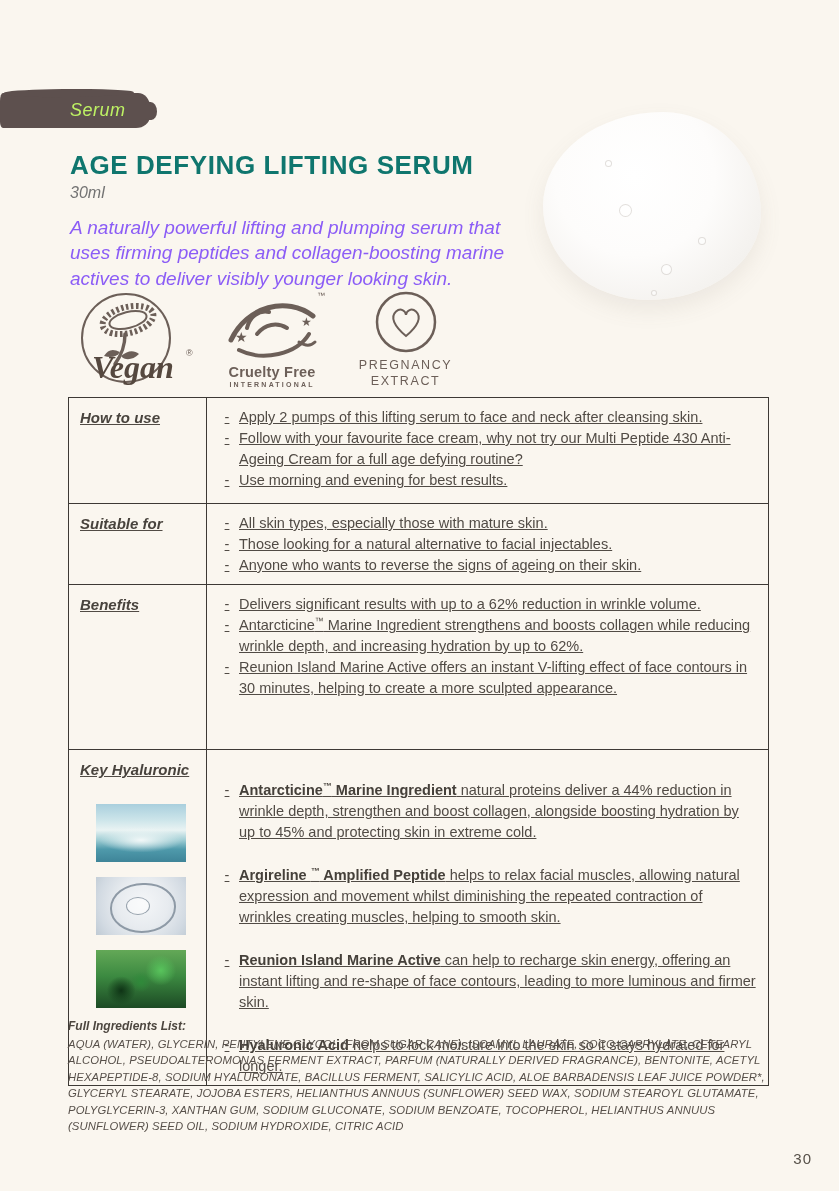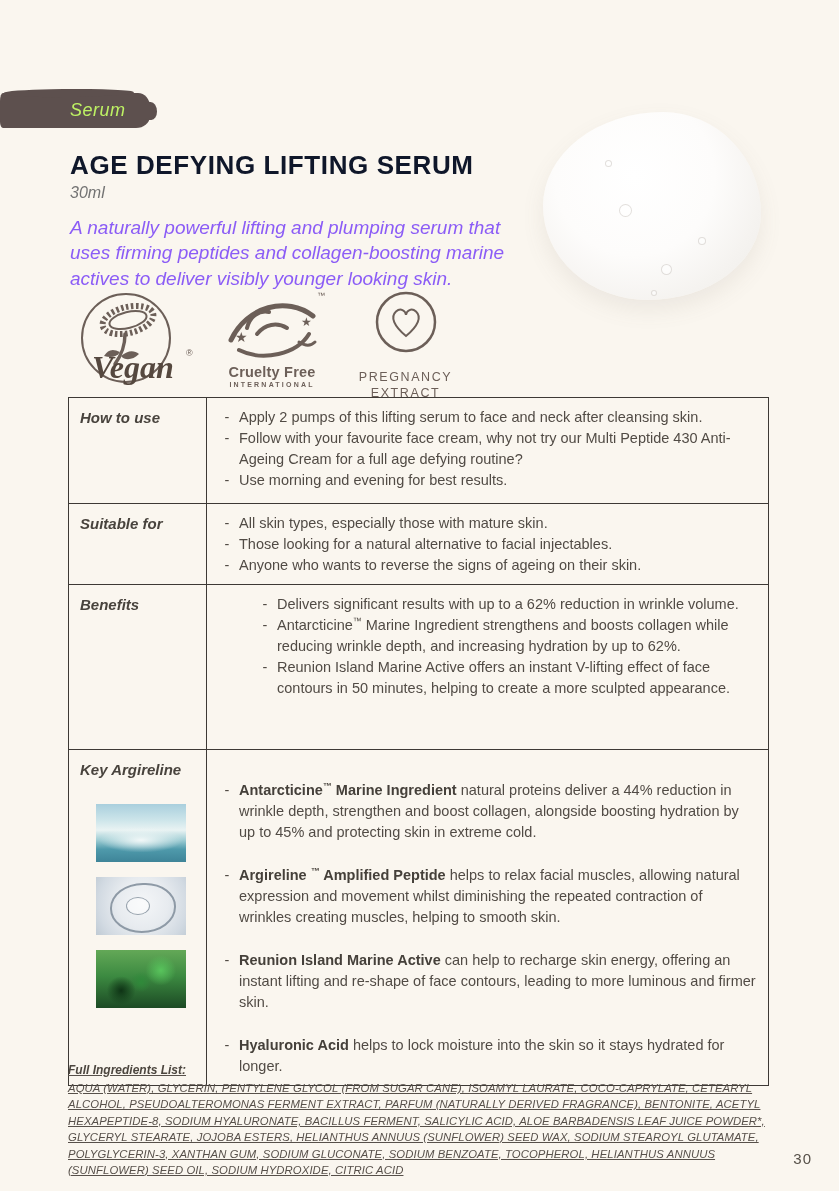--- a/index.html
+++ b/index.html
@@ -34,21 +34,21 @@
     border-radius: 20% 80% 70% 30%;
   }
   .badge-label {
     color: #bef264; font-style: italic; font-size: 18px; letter-spacing: 0.5px;
     position: relative; z-index: 2;
   }
 
   
   .header { position: absolute; left: 70px; top: 150px; width: 480px; }
   .title {
-    font-size: 26px; font-weight: bold; color: #0f172a; letter-spacing: 0.6px;
+    font-size: 26px; font-weight: bold; color: #0f766e; letter-spacing: 0.6px;
   }
   .volume { font-style: italic; font-size: 16px; color: #737373; margin-top: 3px; }
   .description {
     margin-top: 13px; font-style: italic; font-size: 19px; line-height: 1.33;
     color: #8b5cf6; width: 470px;
   }
 
   
   .serum-blob {
     position: absolute; left: 543px; top: 112px; width: 218px; height: 188px;
@@ -68,39 +68,40 @@
 
   
   .logos { position: absolute; left: 68px; top: 290px; display: flex; align-items: flex-start; }
   .logo { color: #6c5f58; }
   .logo svg { display: block; }
   .logo-vegan { width: 135px; margin-right: 14px; }
   .logo-cf { width: 110px; margin-right: 26px; text-align: center; }
   .cf-label { font-weight: bold; font-size: 14.5px; margin-top: 2px; letter-spacing: 0.2px; }
   .cf-sub { font-size: 7px; letter-spacing: 2.2px; font-weight: bold; margin-top: 1px; }
   .logo-pf { width: 105px; text-align: center; }
-  .pf-text { font-size: 12.5px; letter-spacing: 1.6px; line-height: 1.25; margin-top: 16px; }
+  .pf-text { font-size: 12.5px; letter-spacing: 1.6px; line-height: 1.25; margin-top: 4px; }
 
   
   .info-table {
     position: absolute; left: 68px; top: 397px; width: 701px;
     border: 1px solid #3d3935; border-bottom: 1px solid #3d3935;
     background: transparent;
+    text-decoration: underline;
   }
   .trow { display: flex; border-bottom: 1px solid #3d3935; }
   .trow:last-child { border-bottom: none; }
   .tlabel {
     width: 138px; flex: 0 0 138px; border-right: 1px solid #3d3935;
     padding: 11px 8px 10px 11px;
     font-style: italic; font-weight: bold; font-size: 15px; color: #48433d;
   }
   .tcontent { flex: 1; padding: 9px 10px 8px 8px; font-size: 14.5px; line-height: 21px; color: #514b45; }
   .r-how { min-height: 106px; }
   .r-suit { min-height: 72px; }
-  .r-ben { min-height: 165px; gap: 38px; }
+  .r-ben { min-height: 165px; }
   .r-key { min-height: 316px; }
 
   .bullet { display: flex; }
   .bullet .dash { flex: 0 0 24px; text-align: center; }
   .bullet .btext { flex: 1; }
   .gap { margin-bottom: 22px; }
   .bold { font-weight: bold; color: #45403a; }
   sup.tm { font-size: 9px; vertical-align: super; line-height: 0; }
   .footnote { margin-top: 0px; }
 
@@ -129,21 +130,21 @@
   }
   .img-seaweed {
     background:
       radial-gradient(circle 16px at 28% 70%, #0e3315 0%, rgba(14,51,21,0) 90%),
       radial-gradient(circle 18px at 72% 35%, #58c45c 0%, rgba(88,196,92,0) 85%),
       radial-gradient(circle 12px at 50% 55%, #2f8a3a 0%, rgba(47,138,58,0) 85%),
       linear-gradient(180deg, #63a857 0%, #3c8a41 45%, #1c4a24 100%);
   }
 
   
-  .ingredients { position: absolute; left: 68px; top: 1063px; width: 706px; color: #57504a; text-decoration: underline; }
+  .ingredients { position: absolute; left: 68px; top: 1019px; width: 706px; color: #57504a; }
   .ing-label { font-size: 12px; font-weight: bold; font-style: italic; margin-bottom: 3px; color: #4c463f; }
   .ing-text { font-size: 11.3px; font-style: italic; line-height: 1.45; letter-spacing: 0.1px; }
 
   .page-number {
     position: absolute; right: 27px; bottom: 24px;
     font-size: 15px; letter-spacing: 1px; color: #565049;
   }
 </style>
 </head>
 <body>
@@ -254,28 +255,28 @@
       <div class="bullet">
           <span class="dash">-</span>
           <span class="btext">Delivers significant results with up to a 62% reduction in wrinkle volume.</span>
         </div>
       <div class="bullet">
           <span class="dash">-</span>
           <span class="btext"><span>Antarcticine</span><sup class="tm">™</sup><span> Marine Ingredient strengthens and boosts collagen while reducing wrinkle depth, and increasing hydration by up to 62%.</span></span>
         </div>
       <div class="bullet">
           <span class="dash">-</span>
-          <span class="btext">Reunion Island Marine Active offers an instant V-lifting effect of face contours in 50 minutes, helping to create a more sculpted appearance.</span>
+          <span class="btext">Reunion Island Marine Active offers an instant V-lifting effect of face contours in 30 minutes, helping to create a more sculpted appearance.</span>
         </div>
     </div>
   </div>
 
   <div class="trow r-key">
     <div class="tlabel">
-      <span>Key Argireline</span>
+      <span>Key Hyaluronic</span>
       <div class="ki-images">
         <div class="ki-img img-iceberg"></div>
         <div class="ki-img img-bubble"></div>
         <div class="ki-img img-seaweed"></div>
       </div>
     </div>
     <div class="tcontent key-content">
       <div class="bullet gap">
           <span class="dash">-</span>
           <span class="btext"><span class="bold">Antarcticine</span><sup class="tm bold">™</sup><span class="bold"> Marine Ingredient</span><span> natural proteins deliver a 44% reduction in wrinkle depth, strengthen and boost collagen, alongside boosting hydration by up to 45% and protecting skin in extreme cold.</span></span>

